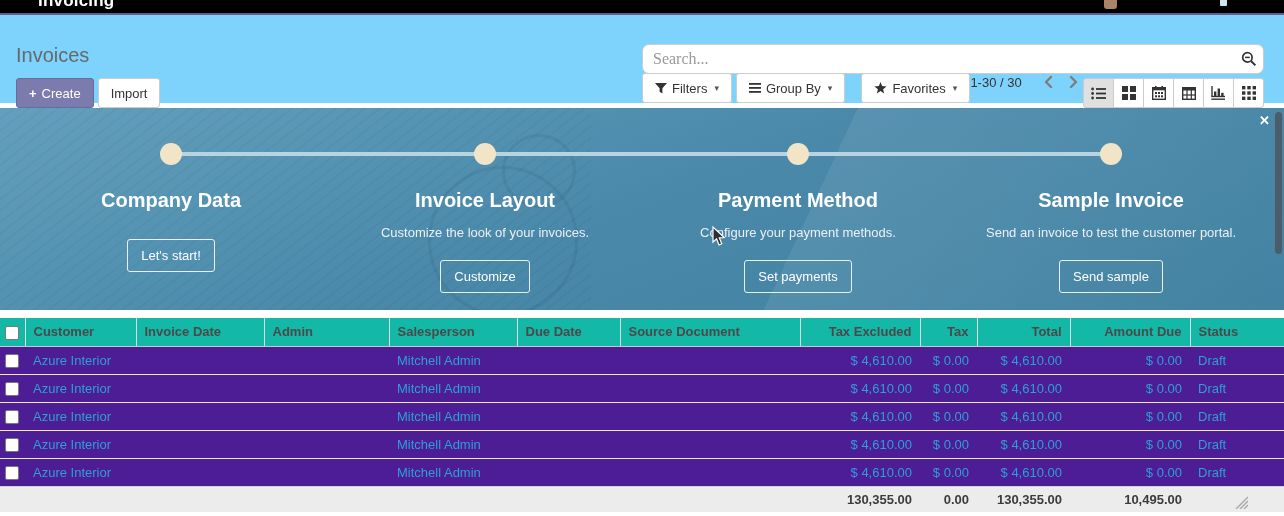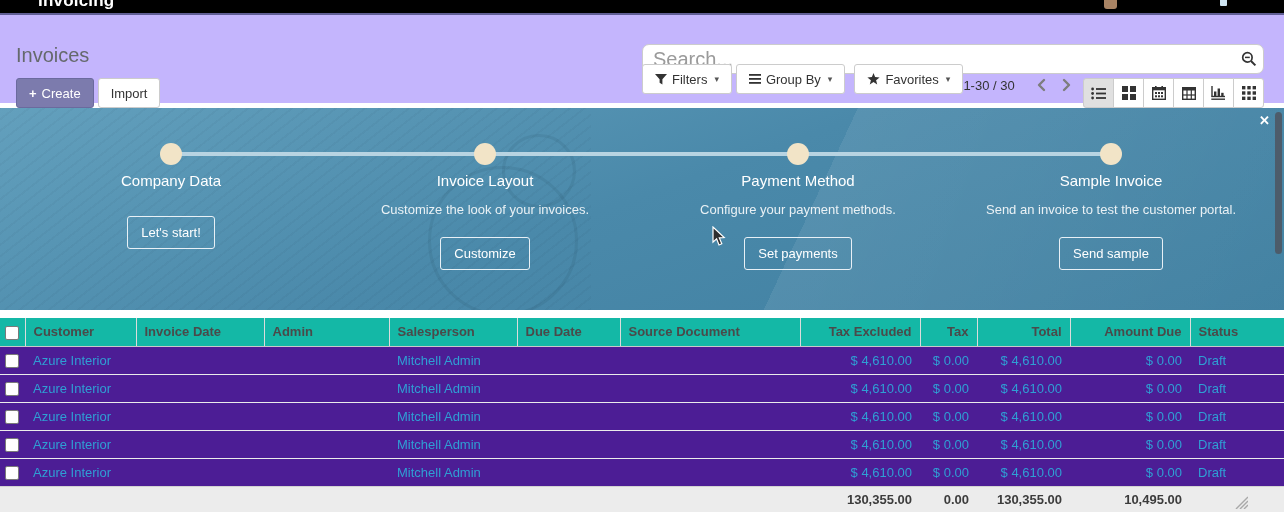--- a/index.html
+++ b/index.html
@@ -10,37 +10,37 @@
   .navbar { position:relative; height:15px; background:#000000;
             border-bottom:2px solid #615f95; overflow:hidden; }
   .navbar-title { position:absolute; left:38px; top:-9px; color:#fff;
                   font-size:17px; font-weight:bold; letter-spacing:.2px; }
   .nav-avatar { position:absolute; left:1104px; top:-2px; width:13px; height:11px;
                 background:#a98465; border-radius:0 0 3px 3px; }
   .nav-right-glyph { position:absolute; left:1220px; top:-1px; width:7px; height:7px;
                      background:#cfe4f2; border-radius:1px; }
 
   
-  .cp { position:relative; height:88px; background:#c4b5fd;padding-left:20px; }
+  .cp { position:relative; height:88px; background:#7dd3fc;padding-left:20px; }
   .cp-title { position:absolute; left:16px; top:29px; font-size:20px; color:#65696c; font-weight:400; }
   .cp-buttons { position:absolute; left:16px; top:63px; display:flex; gap:4px; }
   .btn { height:30px; font-size:13px; border-radius:3px; display:inline-flex;
          align-items:center; gap:5px; padding:0 12px; cursor:pointer; background:#fff;
          border:1px solid #ccc; color:#333; }
   .btn-primary { background:#7c7bad; border-color:#6b6a9e; color:#fff; }
   .btn-primary .plus { font-weight:bold; font-size:13px; }
 
   .search-box { position:absolute; left:642px; top:29px; width:622px; height:30px; }
   .search-box input { width:100%; height:100%; border:1px solid #ccc; border-radius:7px;
-                      padding:0 30px 0 10px; font-size:20px; color:#555;
-                      font-family:Liberation Sans, sans-serif; outline:none; }
+                      padding:0 30px 0 10px; font-size:16px; color:#555;
+                      font-family:Liberation Serif, serif; outline:none; }
   .search-box input::placeholder { color:#9a9a9a; }
   .search-icon { position:absolute; right:7px; top:7px; }
 
-  .filter-row { position:absolute; left:642px; top:49px; display:flex; align-items:flex-end; }
+  .filter-row { position:absolute; left:642px; top:58px; display:flex; align-items:flex-start; }
   .dd-caret { font-size:9px; color:#555; margin-left:2px; }
   .pager { display:flex; align-items:center; }
   .pager-text { font-size:13px; color:#333; margin-right:14px; }
   .pager-arrow { background:none; border:none; padding:2px 7px; cursor:pointer; }
 
   .switcher { position:absolute; right:20px; top:63px; display:flex; }
   .sw-btn { width:31px; height:30px; border:1px solid #ccc; background:#fff; margin-left:-1px;
             display:flex; align-items:center; justify-content:center; cursor:pointer; }
   .sw-btn:first-child { margin-left:0; border-radius:3px 0 0 3px; }
   .sw-btn:last-child { border-radius:0 3px 3px 0; }
@@ -55,21 +55,21 @@
             background:repeating-linear-gradient(-38deg, rgba(10,20,40,.035) 0 2px, transparent 2px 9px); }
   .ban-circle1 { position:absolute; left:428px; top:58px; width:150px; height:150px;
             border:3px solid rgba(15,35,55,.08); border-radius:50%; }
   .ban-circle2 { position:absolute; left:502px; top:26px; width:74px; height:74px;
             border:3px solid rgba(15,35,55,.08); border-radius:50%; }
   .timeline { position:absolute; left:171px; top:44px; width:940px; height:4px;
               background:#b8d4e2; border-radius:2px; }
   .step-dot { position:absolute; top:35px; width:22px; height:22px; border-radius:50%;
               background:#f2e4c7; }
   .step { position:absolute; top:64px; width:264px; text-align:center; color:#fff; }
-  .step h3 { font-size:15px; font-weight:normal; margin-bottom:11px; }
+  .step h3 { font-size:20px; font-weight:bold; margin-bottom:11px;margin-top:17px; }
   .step p { font-size:13px; line-height:1.6; color:rgba(255,255,255,.88); }
   .step-btn { display:inline-block; margin-top:16px; padding:8px 13px; font-size:13px;
               color:#fff; background:transparent; border:1px solid rgba(240,246,250,.95);
               border-radius:3px; cursor:pointer; font-family:"Liberation Sans", sans-serif; }
   .banner-close { position:absolute; right:14px; top:6px; color:#fff; font-size:13px;
                   font-weight:bold; cursor:pointer; line-height:1; }
   .scroll-thumb { position:absolute; right:2px; top:4px; width:7px; height:142px;
                   background:#4d5560; opacity:.85; border-radius:4px; }
   .cursor { position:absolute; left:712px; top:118px; }
 
@@ -135,21 +135,21 @@
     </button>
     <button class="btn" style="margin-left:4px">
       <svg width="12" height="10" viewBox="0 0 12 10">
           <rect y="0" width="12" height="1.8" fill="#333"></rect>
           <rect y="4" width="12" height="1.8" fill="#333"></rect>
           <rect y="8" width="12" height="1.8" fill="#333"></rect>
         </svg>
       <span>Group By</span>
       <span class="dd-caret">▾</span>
     </button>
-    <button class="btn" style="margin-left:9px">
+    <button class="btn" style="margin-left:16px">
       <svg width="13" height="12" viewBox="0 0 13 12">
           <path d="M6.5,0 L8.1,4.1 12.6,4.4 9.1,7.2 10.2,11.5 6.5,9.1 2.8,11.5 3.9,7.2 0.4,4.4 4.9,4.1 Z" fill="#333"></path>
         </svg>
       <span>Favorites</span>
       <span class="dd-caret">▾</span>
     </button>
 
     <div class="pager">
       <span class="pager-text">1-30 / 30</span>
       <button class="pager-arrow">

